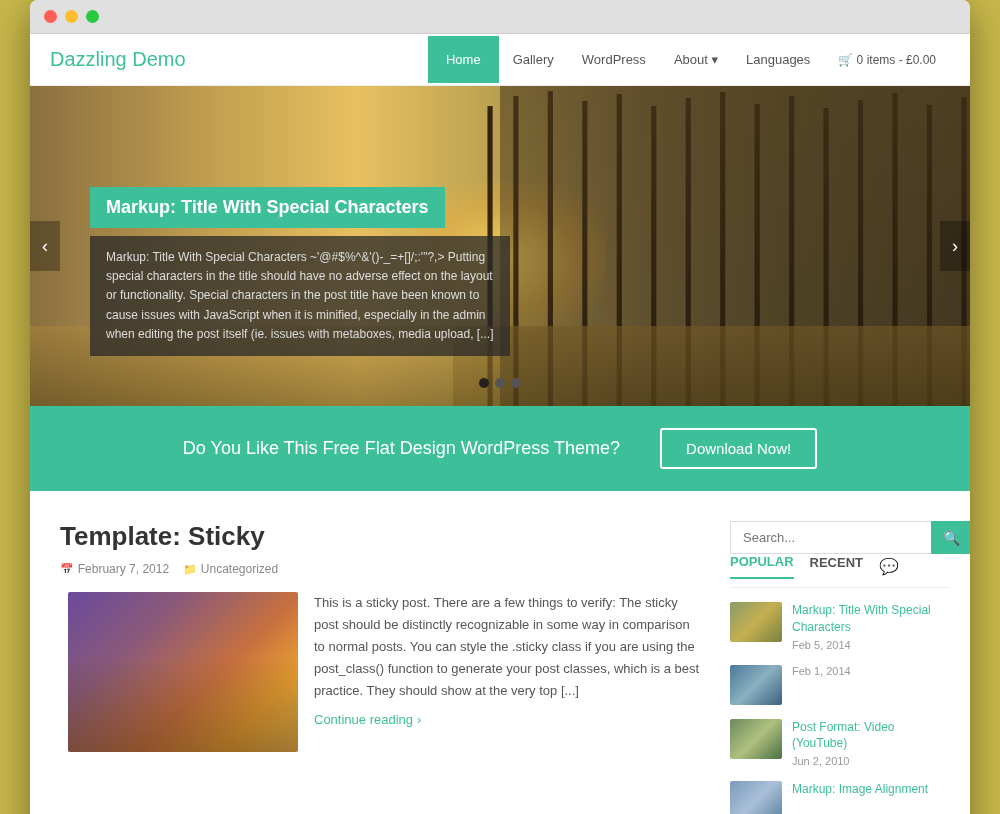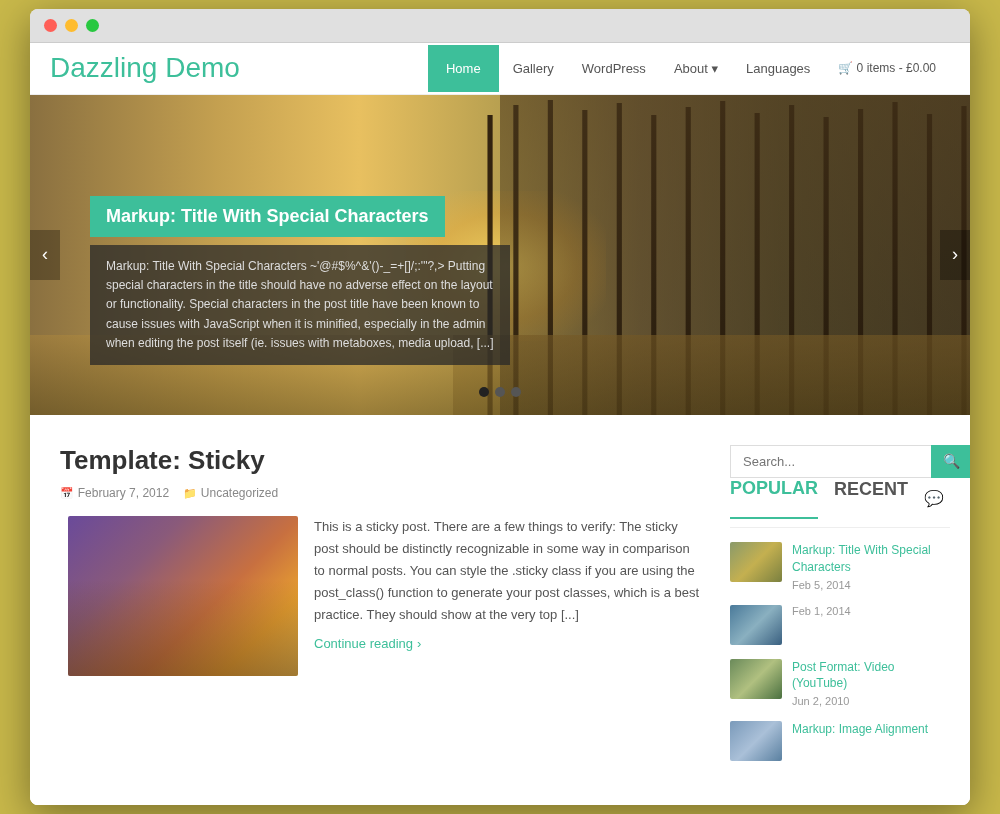--- a/index.html
+++ b/index.html
@@ -48,21 +48,21 @@
       align-items: center;
       justify-content: space-between;
       padding: 0 20px;
       height: 52px;
       background: #fff;
       border-bottom: 1px solid #eee;
     }
 
     .site-logo {
       color: #3dbf9a;
-      font-size: 28px;
+      font-size: 20px;
       font-weight: 300;
     }
 
     .site-nav {
       display: flex;
       align-items: center;
       gap: 0;
       font-size: 13px;
     }
 
@@ -342,25 +342,25 @@
     .sidebar-tabs {
       display: flex;
       align-items: center;
       gap: 16px;
       margin-bottom: 14px;
       border-bottom: 1px solid #eee;
       padding-bottom: 8px;
     }
 
     .sidebar-tab {
-      font-size: 18px;
+      font-size: 13px;
       font-weight: 700;
       color: #555;
       cursor: pointer;
-      padding-bottom: 18px;
+      padding-bottom: 8px;
     }
 
     .sidebar-tab.active {
       color: #3dbf9a;
       border-bottom: 2px solid #3dbf9a;
     }
 
     .sidebar-tab-icon {
       color: #3dbf9a;
       font-size: 16px;
@@ -479,20 +479,24 @@
 
       <div class="hero-arrow right">›</div>
 
       <div class="hero-dots">
         <div class="dot active"></div>
         <div class="dot"></div>
         <div class="dot"></div>
       </div>
     </div>
 
+    <div class="cta-bar">
+      <div class="cta-text">Do You Like This Free Flat Design WordPress Theme?</div>
+      <button class="cta-button">Download Now!</button>
+    </div>
 
     <div class="main-content">
 
       <div class="posts-area">
         <h1 class="post-title">Template: Sticky</h1>
         <div class="post-meta">
           <div class="post-meta-item">
             <span class="icon-calendar"></span>
             <span>February 7, 2012</span>
           </div>

